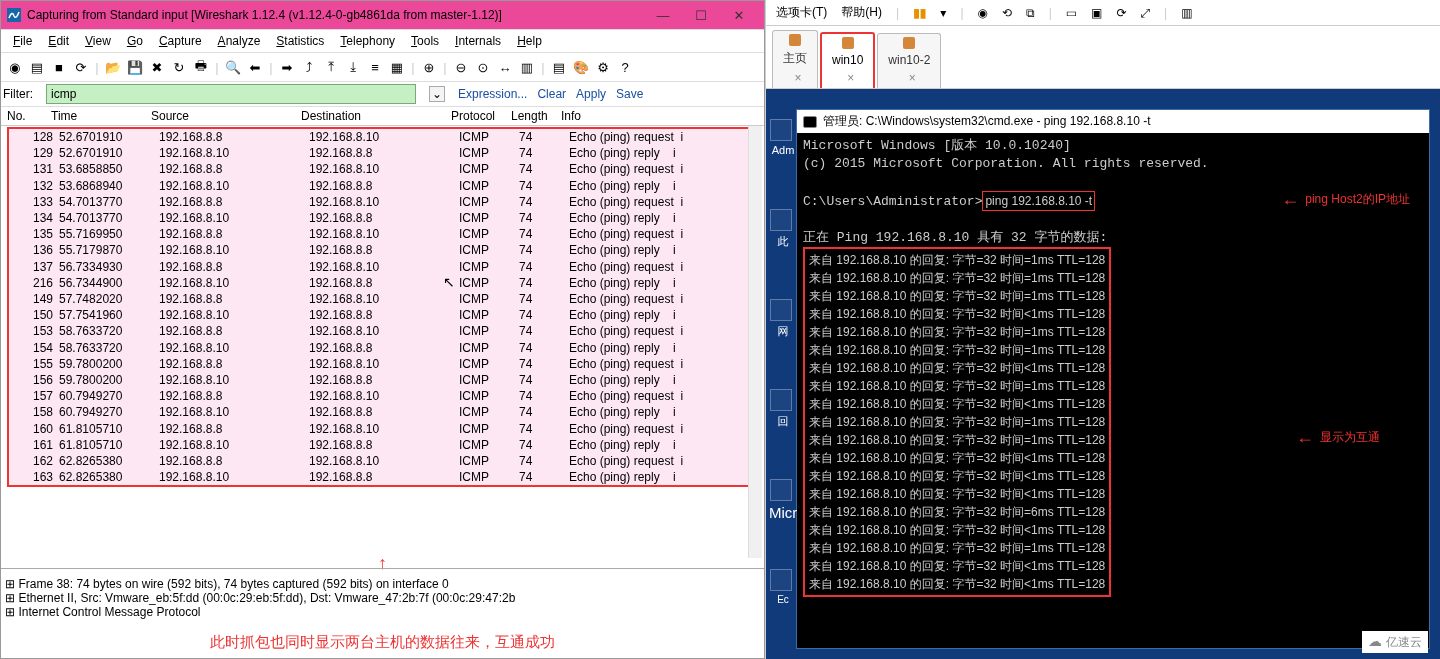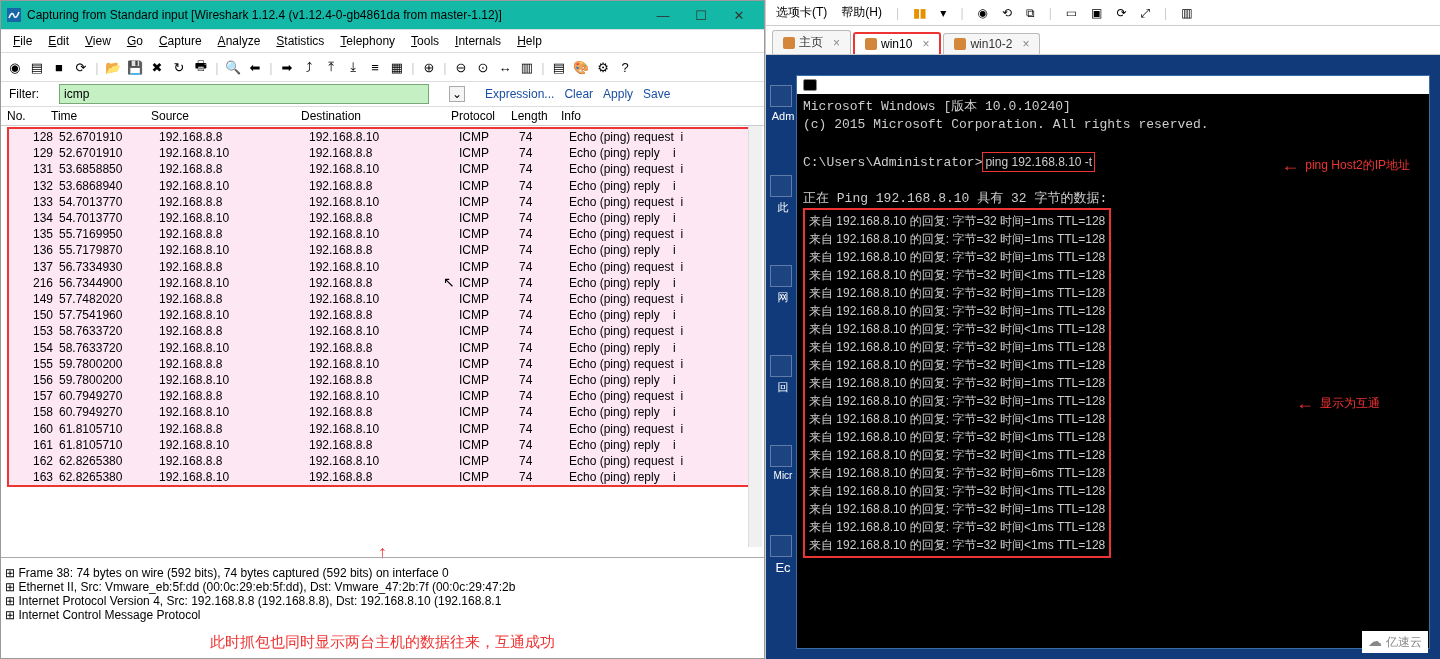--- a/index.html
+++ b/index.html
@@ -1,31 +1,31 @@
 <!DOCTYPE html>
 <html><head>
 <meta charset="utf-8">
 <style>
   * { margin: 0; padding: 0; box-sizing: border-box; font-family: "Segoe UI", Tahoma, sans-serif; font-size: 12px; }
   body { width: 1440px; height: 659px; overflow: hidden; background: #fff; position: relative; }
   .desktop { display: flex; width: 100%; height: 100%; }
 
   
   .ws { width: 765px; border: 1px solid #999; background: #fff; display: flex; flex-direction: column; }
-  .ws-title { display: flex; align-items: center; padding: 4px 6px; background: #14b8a6; border-bottom: 1px solid #ddd; }
+  .ws-title { display: flex; align-items: center; padding: 4px 6px; background: #ec4899; border-bottom: 1px solid #ddd; }
   .ws-title .fin { margin-right: 6px; display:flex; align-items:center; }
   .ws-title .text { flex: 1; color: #000; }
   .ws-title .winbtn { width: 38px; height: 20px; display:inline-flex; align-items:center; justify-content:center; color:#333; font-size:13px; }
   .ws-menu { display: flex; gap: 4px; padding: 2px 6px; color: #000; border-bottom: 1px solid #ddd; }
   .ws-menu span { padding: 2px 6px; }
   .ws-menu span u { text-decoration: underline; }
   .ws-tool { display: flex; align-items: center; gap: 2px; padding: 4px 4px; border-bottom: 1px solid #ddd; }
   .tb { width: 20px; height: 20px; display:inline-flex; align-items:center; justify-content:center; font-size:13px; }
   .tb.sep { width: 8px; color:#ccc; }
-  .ws-filter { display: flex; align-items: center; padding: 2px 8px; gap: 20px; border-bottom: 1px solid #ddd; }
+  .ws-filter { display: flex; align-items: center; padding: 2px 2px; gap: 13px; border-bottom: 1px solid #ddd; }
   .ws-filter .lbl { color: #000; }
   .ws-filter .inp { flex: 0 0 370px; background: #c4f0c4; border: 1px solid #7a7; padding: 2px 4px; color: #000; }
   .ws-filter .drop { width: 16px; border:1px solid #aaa; text-align:center; background:#f4f4f4; }
   .ws-filter .lnk { color: #1a4fa3; }
   .ws-headers { display: flex; border-bottom: 1px solid #ccc; background: #fff; color:#000; padding: 2px 0; }
   .col-no { width: 50px; padding-left: 6px; }
   .col-time { width: 100px; }
   .col-src { width: 150px; }
   .col-dst { width: 150px; }
   .col-proto { width: 60px; }
@@ -41,21 +41,21 @@
   .ws-tree .ln { white-space: pre; }
   .caption { color: #e33; font-size: 15px; text-align: center; padding: 6px 0; }
 
   
   .vm { flex: 1; background: #fff; display: flex; flex-direction: column; border-left: 1px solid #ccc; }
   .vm-tool { display: flex; align-items: center; gap: 6px; padding: 2px 6px; border-bottom: 1px solid #ccc; }
   .vm-tool span { padding: 2px 4px; }
   .vm-tool .sep { color:#ccc; }
   .vm-tool .pause { color:#e69100; font-weight:bold; }
   .vm-tabs { display: flex; gap: 0; padding: 4px 6px 0 6px; border-bottom: 1px solid #ccc; align-items: flex-end; }
-  .vm-tab { border: 1px solid #bbb; border-bottom: none; padding: 3px 10px; background: #f6f6f6; color:#333; margin-right:2px; border-radius: 3px 3px 0 0; display:flex; align-items:center; gap:4px; }
+  .vm-tab { border: 1px solid #bbb; border-bottom: none; padding: 3px 10px; background: #f6f6f6; color:#333; margin-right:2px; border-radius: 3px 3px 0 0; display:flex; align-items:center; gap:4px;flex-direction:column; }
   .vm-tab .x { color:#888; margin-left:6px; }
   .vm-tab.active { background: #fff; border: 2px solid #e33; border-bottom: none; color:#000; }
   .vm-tab .ico { width:12px; height:12px; display:inline-block; background:#d4873a; border-radius:2px; }
   .vm-body { flex:1; position: relative; background: #103a7a; overflow:hidden; }
   .term { position:absolute; left: 30px; top: 20px; right: 10px; bottom: 10px; background: #000; border: 1px solid #3a6ea5; }
   .term-title { background: #fff; color:#000; padding: 3px 6px; display:flex; align-items:center; gap:6px; font-size:12px; }
   .term-title .cmdico { width:14px; height:12px; background:#000; border:1px solid #888; border-radius:2px; display:inline-block; }
   .term-body { color:#ccc; font-family:"NSimSun","SimSun","Courier New",monospace; font-size:13px; line-height:18px; padding:4px 6px; white-space:pre; position:relative; }
   .pingbox { border:1px solid #e33; display:inline-block; padding: 0 2px; }
   .replybox { border:2px solid #e33; padding: 2px 4px; display:inline-block; }
@@ -170,21 +170,20 @@
           <div class="ws-row"><span class="col-no">162</span><span class="col-time">62.8265380</span><span class="col-src">192.168.8.8</span><span class="col-dst">192.168.8.10</span><span class="col-proto">ICMP</span><span class="col-len">74</span><span class="col-info">Echo (ping) request  i</span></div>
           <div class="ws-row"><span class="col-no">163</span><span class="col-time">62.8265380</span><span class="col-src">192.168.8.10</span><span class="col-dst">192.168.8.8</span><span class="col-proto">ICMP</span><span class="col-len">74</span><span class="col-info">Echo (ping) reply    i</span></div>
         </div>
       <span class="cursor">↖</span>
       <div class="ws-scroll"></div>
     </div>
     <div style="text-align:center;color:#e33;font-size:18px;line-height:10px">↑</div>
     <div class="ws-tree" id="ws-tree">
         <div class="ln">⊞ Frame 38: 74 bytes on wire (592 bits), 74 bytes captured (592 bits) on interface 0</div>
         <div class="ln">⊞ Ethernet II, Src: Vmware_eb:5f:dd (00:0c:29:eb:5f:dd), Dst: Vmware_47:2b:7f (00:0c:29:47:2b</div>
-        <div class="ln">⊞ Internet Protocol Version 4, Src: 192.168.8.8 (192.168.8.8), Dst: 192.168.8.10 (192.168.8.1</div>
         <div class="ln">⊞ Internet Control Message Protocol</div>
       </div>
     <div class="caption">此时抓包也同时显示两台主机的数据往来，互通成功</div>
   </div>
 
   <div class="vm">
     <div class="vm-tool">
       <span>选项卡(T)</span>
       <span>帮助(H)</span>
       <span class="sep">|</span>
@@ -217,20 +216,21 @@
           <span class="ico"></span>
           <span>win10-2</span>
           <span class="x">×</span>
         </div>
       </div>
     <div class="vm-body">
       <div id="vm-side"></div>
       <div class="term">
         <div class="term-title">
           <span class="cmdico"></span>
+          <span>管理员: C:\Windows\system32\cmd.exe - ping  192.168.8.10 -t</span>
         </div>
         <div class="term-body" id="term-body">Microsoft Windows [版本 10.0.10240]
 (c) 2015 Microsoft Corporation. All rights reserved.
 
 C:\Users\Administrator&gt;<span class="pingbox">ping 192.168.8.10 -t</span>
 
 正在 Ping 192.168.8.10 具有 32 字节的数据:
 <span class="replybox">来自 192.168.8.10 的回复: 字节=32 时间=1ms TTL=128
 来自 192.168.8.10 的回复: 字节=32 时间=1ms TTL=128
 来自 192.168.8.10 的回复: 字节=32 时间=1ms TTL=128
@@ -265,21 +265,21 @@
         <div class="sidebar-ico" style="top: 120px;">
           <div style="position: absolute; top: 24px; left: -2px; color: rgb(255, 255, 255); font-size: 11px; width: 28px; text-align: center;">此</div>
         </div>
         <div class="sidebar-ico" style="top: 210px;">
           <div style="position: absolute; top: 24px; left: -2px; color: rgb(255, 255, 255); font-size: 11px; width: 28px; text-align: center;">网</div>
         </div>
         <div class="sidebar-ico" style="top: 300px;">
           <div style="position: absolute; top: 24px; left: -2px; color: rgb(255, 255, 255); font-size: 11px; width: 28px; text-align: center;">回</div>
         </div>
         <div class="sidebar-ico" style="top: 390px;">
-          <div style="position: absolute; top: 24px; left: -2px; color: rgb(255, 255, 255); font-size: 10px; width: 28px; text-align: center;">Micr</div>
+          <div style="position: absolute; top: 24px; left: -2px; color: rgb(255, 255, 255); font-size: 15px; width: 28px; text-align: center;">Micr</div>
         </div>
         <div class="sidebar-ico" style="top: 480px;">
-          <div style="position: absolute; top: 24px; left: -2px; color: rgb(255, 255, 255); font-size: 13px; width: 28px; text-align: center;">Ec</div>
+          <div style="position: absolute; top: 24px; left: -2px; color: rgb(255, 255, 255); font-size: 10px; width: 28px; text-align: center;">Ec</div>
         </div>
       </div>
   </div>
 </div>
 <div class="logo">☁ <span>亿速云</span></div>
 
 </body></html>

